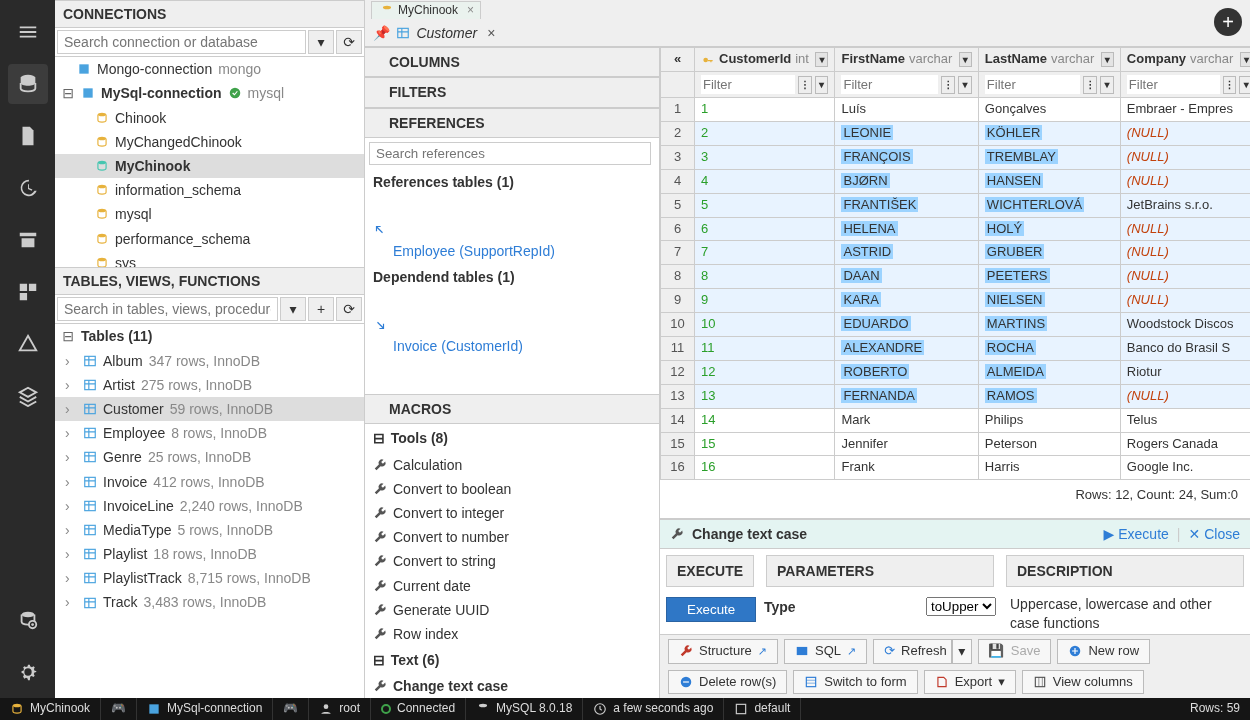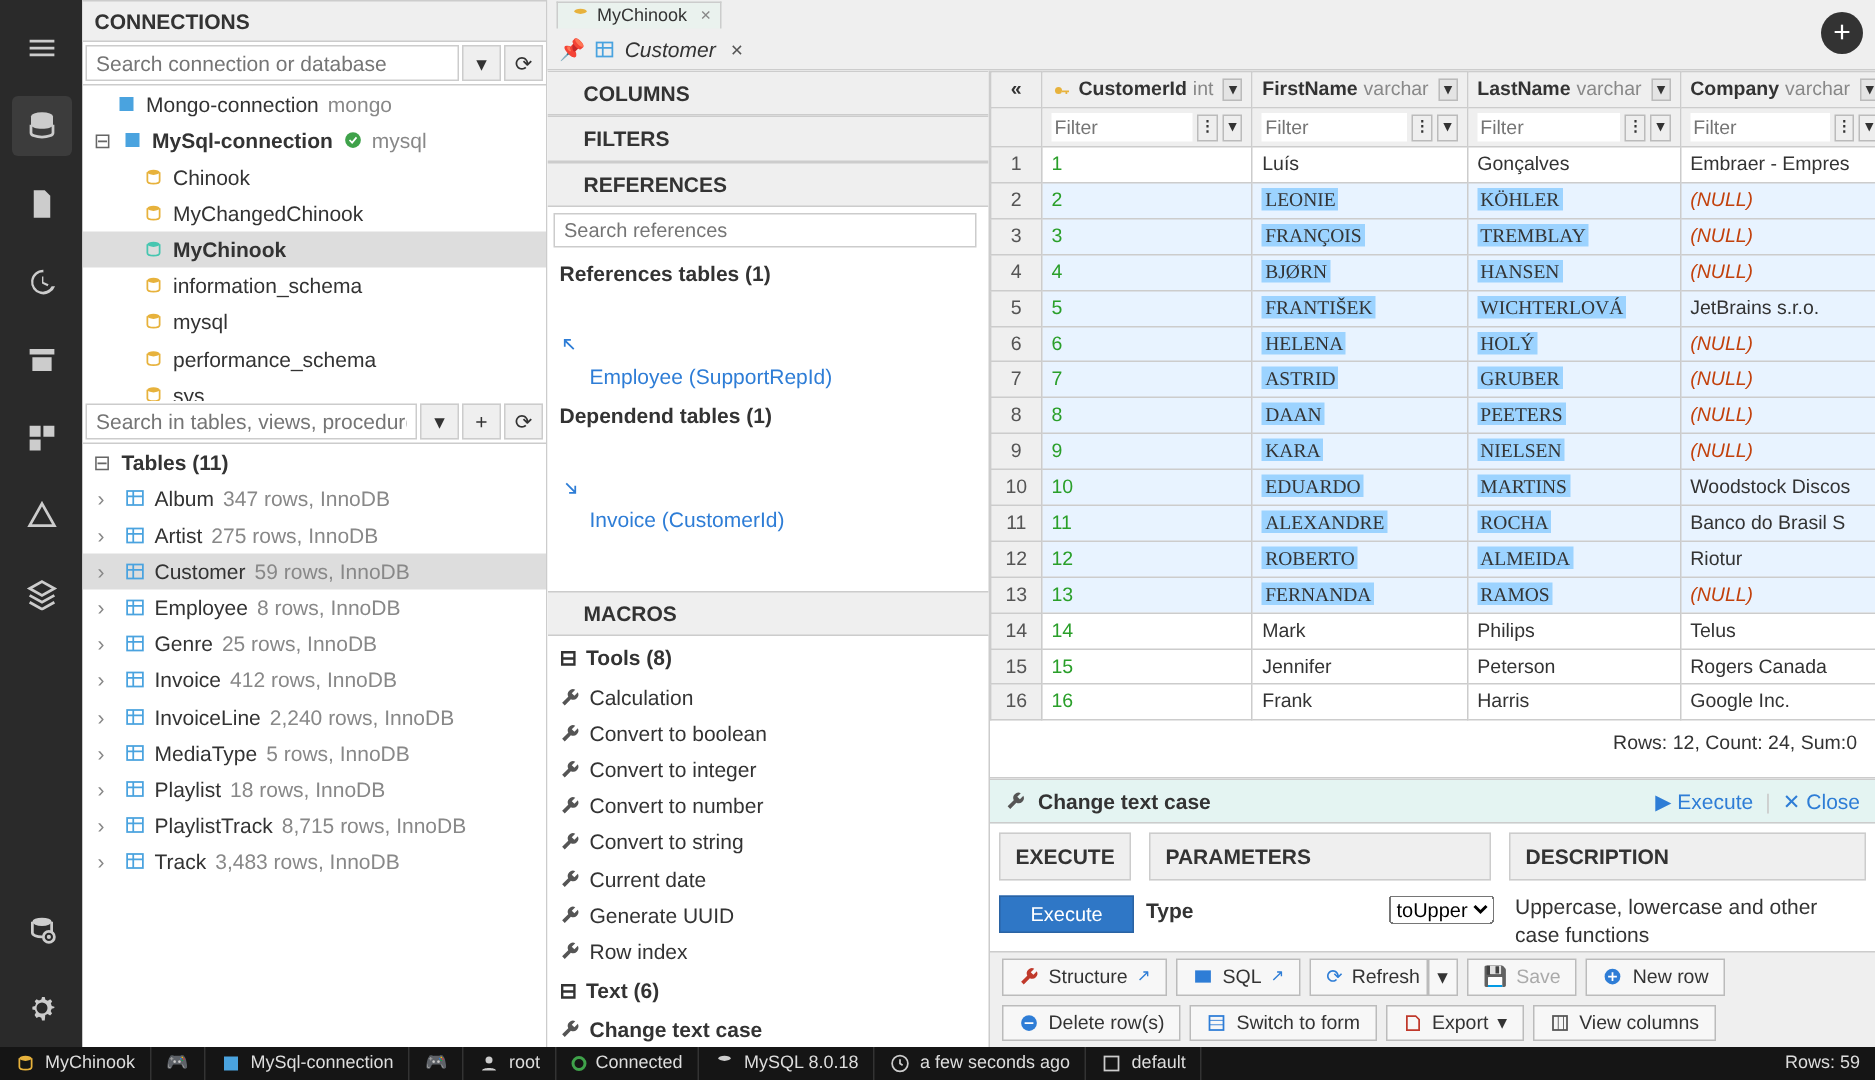--- a/index.html
+++ b/index.html
@@ -84,21 +84,21 @@
   .filter-row th { background:#fff; padding:2px 3px; }
   .filter-row input { width:100%; border:none; outline:none; font-size:13px; padding:2px 2px; }
   .filter-cell { display:flex; align-items:center; gap:3px; }
   .filter-cell .fbtn { border:1px solid #bbb; background:#eee; width:18px; height:18px; font-size:10px; display:flex; align-items:center; justify-content:center; }
   .num-col { background:var(--header-bg); text-align:center; color:#555; width:34px; }
   .corner { background:var(--header-bg); width:34px; }
   .corner-cell { display:flex; justify-content:center; align-items:center; }
   .pk { color:var(--green); }
   .null { color:#c2410c; font-style:italic; }
   tr.hl td.cell { background:#e8f3ff; }
-  tr.hl td.hlcell span { background:var(--hl-text-bg); padding:0 2px;font-family:Liberation Serif, serif; }
+  tr.hl td.hlcell span { background:var(--hl-text-bg); padding:0 2px; }
   .status-float { position:relative; height:0; }
   .status-float .bubble { position:absolute; right:12px; top:-32px; color:#333; font-size:13px; }
 
   
   .macro-panel { border-top:1px solid var(--border); background:#fff; }
   .macro-title { background:#e4f4f2; border-bottom:1px solid var(--border); display:flex; align-items:center; padding:5px 10px; gap:8px; }
   .macro-title .t { font-weight:bold; }
   .macro-title .spacer { flex:1; }
   .macro-title .act { color:var(--blue); display:flex; align-items:center; gap:4px; cursor:pointer; }
   .macro-tabs { display:flex; border-bottom:1px solid var(--border); background:var(--header-bg); }
@@ -269,20 +269,21 @@
           <div class="tree-row indent2">
     <svg class="svg14" viewBox="0 0 24 24">
       <ellipse cx="12" cy="6" rx="7" ry="3" fill="#e7b23c"></ellipse>
       <path d="M5 6v10c0 1.7 3 3 7 3s7-1.3 7-3V6" fill="none" stroke="#e7b23c" stroke-width="2"></path>
     </svg>
     <span>sys</span>
           </div>
         </div>
     </div>
 
+    <div class="panel-header">TABLES, VIEWS, FUNCTIONS</div>
     <div class="search-row">
       <input placeholder="Search in tables, views, procedures" style="">
       <div class="sq-btn">▾</div>
       <div class="sq-btn">+</div>
       <div class="sq-btn">⟳</div>
     </div>
     <div class="tables-block">
       <div class="tree-row">
         <span class="tw">⊟</span>
         <b>Tables (11)</b>

